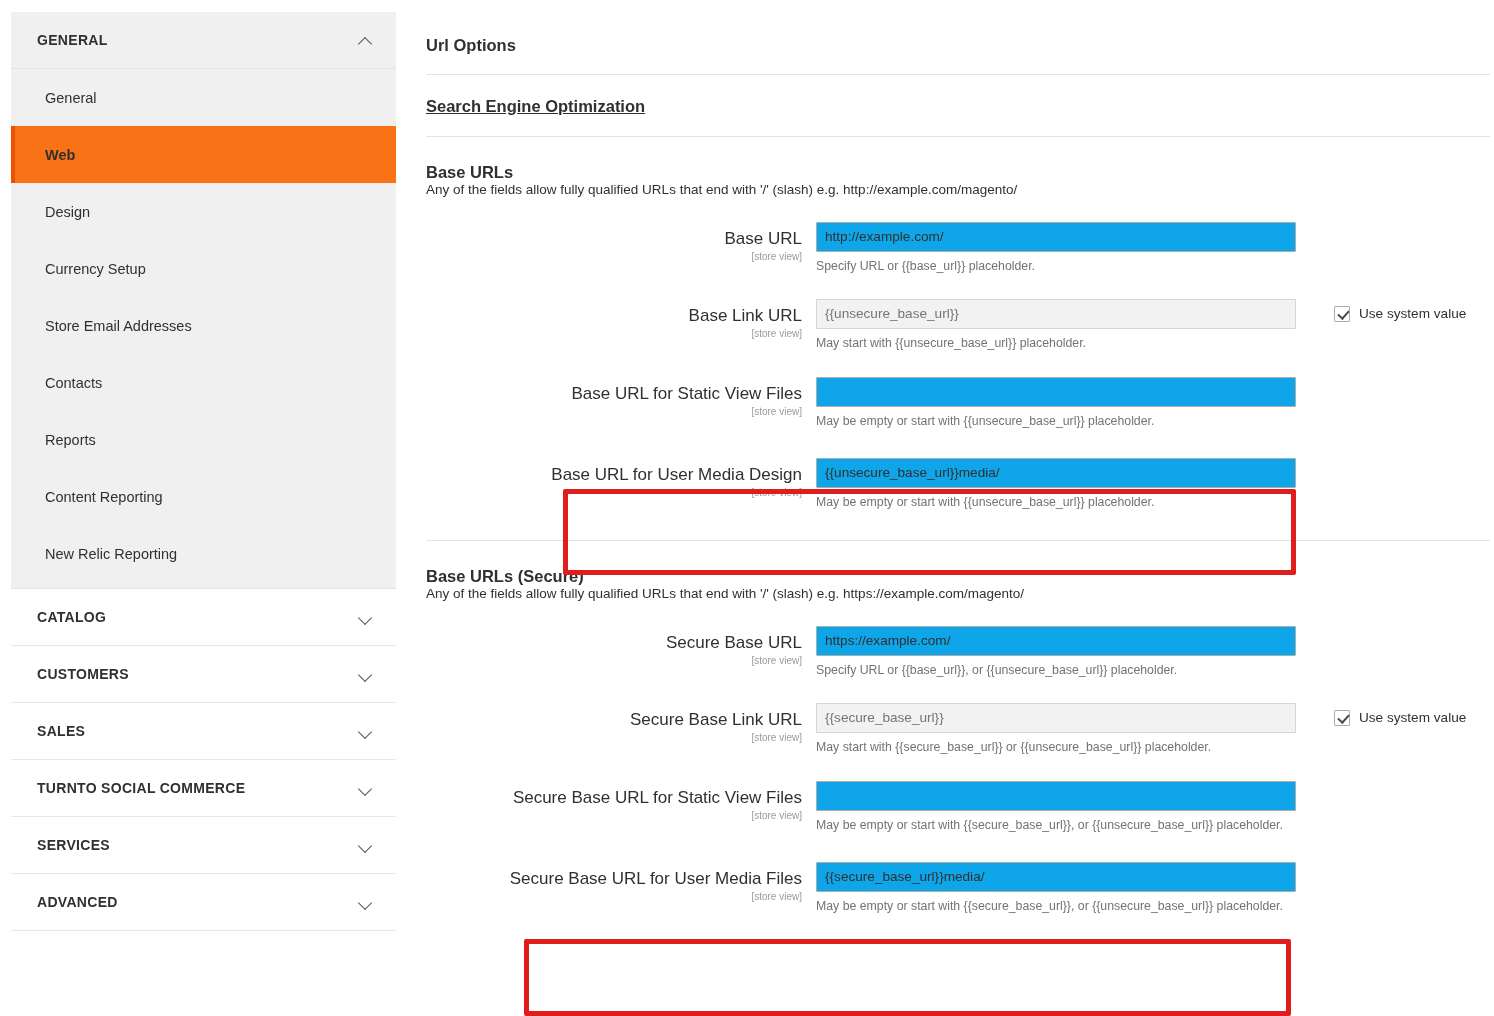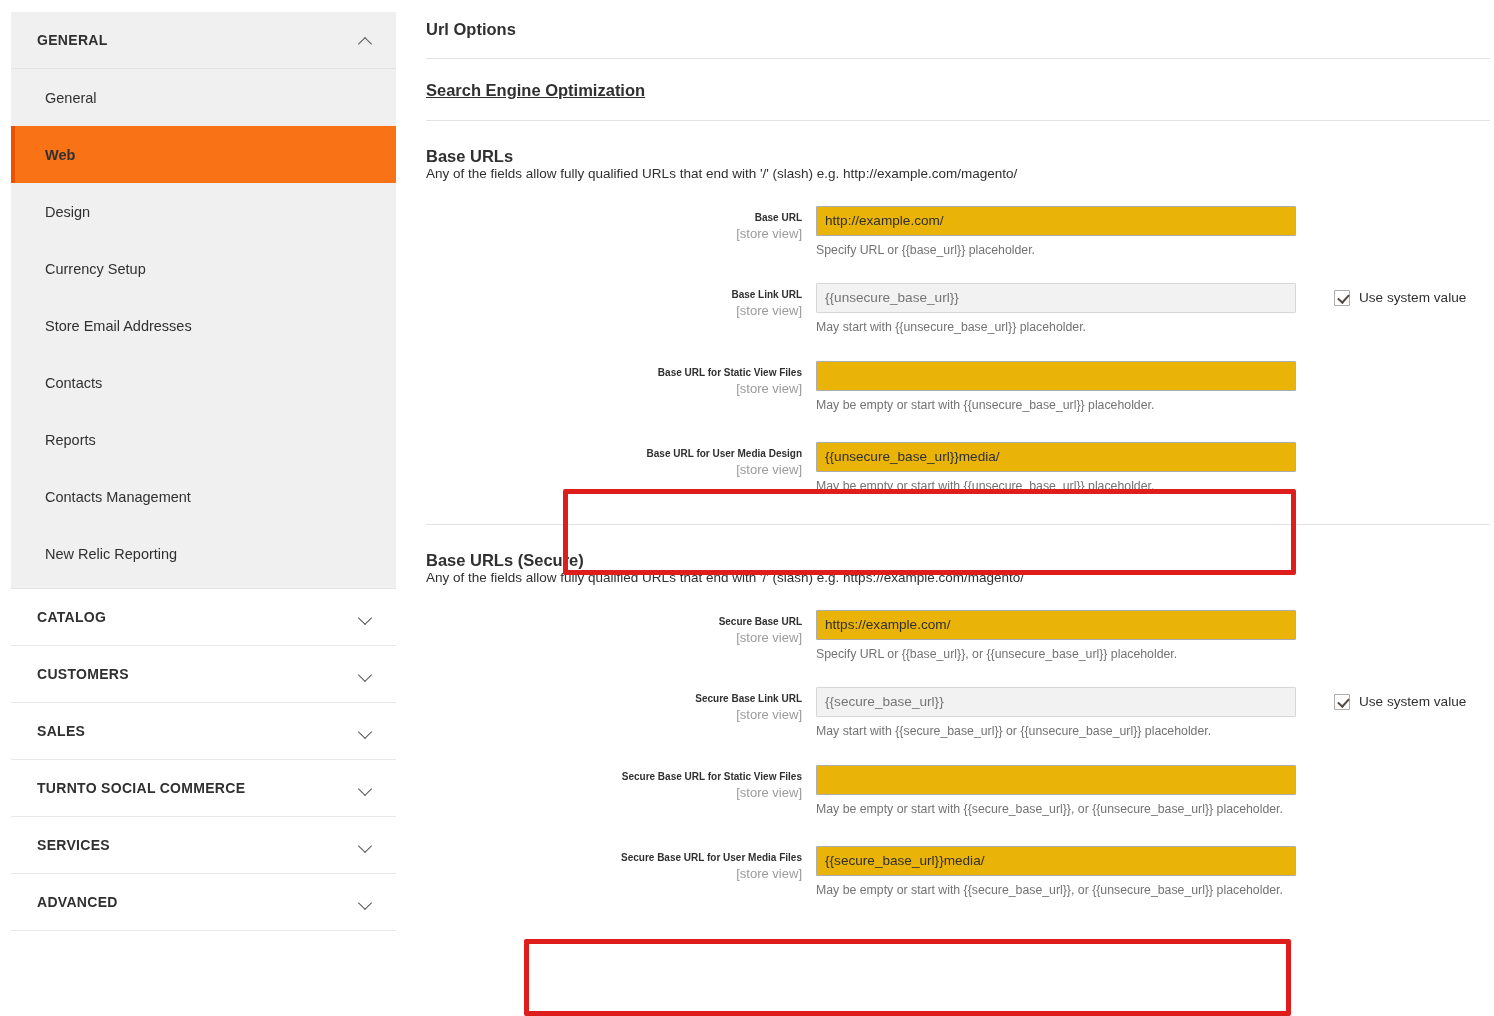--- a/index.html
+++ b/index.html
@@ -96,21 +96,21 @@
     background: #ffffff;
     border-bottom: 1px solid #e8e8e8;
   }
   .sb-collapsed .sb-group-head:last-child { border-bottom: 1px solid #e8e8e8; text-align: right; }
 
   
   .main {
     flex: 1 1 auto;
     position: relative;
     padding-left: 30px;
-    padding-top: 20px;
+    padding-top: 36px;
     height: 1016px;
   }
   .sect-title {
     font-size: 16.5px;
     font-weight: bold;
     color: #303030;
     line-height: 1.2;
   }
   .rule {
     height: 1px;
@@ -138,42 +138,42 @@
   }
   .field-label {
     width: 390px;
     min-width: 390px;
     text-align: right;
     padding-right: 14px;
     padding-top: 6px;
   }
   .field-label .lb {
     display: block;
-    font-size: 10px;
-    font-weight: bold;
+    font-size: 17px;
+    font-weight: normal;
     color: #303030;
     line-height: 1.25;
   }
   .field-label .scope {
     display: block;
-    font-size: 13px;
+    font-size: 10px;
     color: #9b9b9b;
     font-weight: normal;
     margin-top: 2px;
   }
   .field-ctrl {
     width: 480px;
     min-width: 480px;
   }
   .field-ctrl input[type=text] {
     width: 480px;
     height: 30px;
     border: 1px solid #adadad;
     border-radius: 1px;
-    background: #eab308;
+    background: #0ea5e9;
     font-family: "Liberation Sans", "DejaVu Sans", sans-serif;
     font-size: 13.6px;
     color: #303030;
     padding: 0 8px;
     outline: none;
   }
   .field-ctrl input[type=text]:disabled,
   .field-ctrl input[type=text].disabled {
     background: #f2f2f2;
     border-color: #d6d6d6;
@@ -256,21 +256,21 @@
       <div class="sb-item">
         <span>Store Email Addresses</span>
       </div>
       <div class="sb-item">
         <span>Contacts</span>
       </div>
       <div class="sb-item">
         <span>Reports</span>
       </div>
       <div class="sb-item">
-        <span>Contacts Management</span>
+        <span>Content Reporting</span>
       </div>
       <div class="sb-item">
         <span>New Relic Reporting</span>
       </div>
     </div>
 
     <div class="sb-collapsed">
       <div class="sb-group-head">
         <span class="ttl">CATALOG</span>
         <span class="chev"></span>

